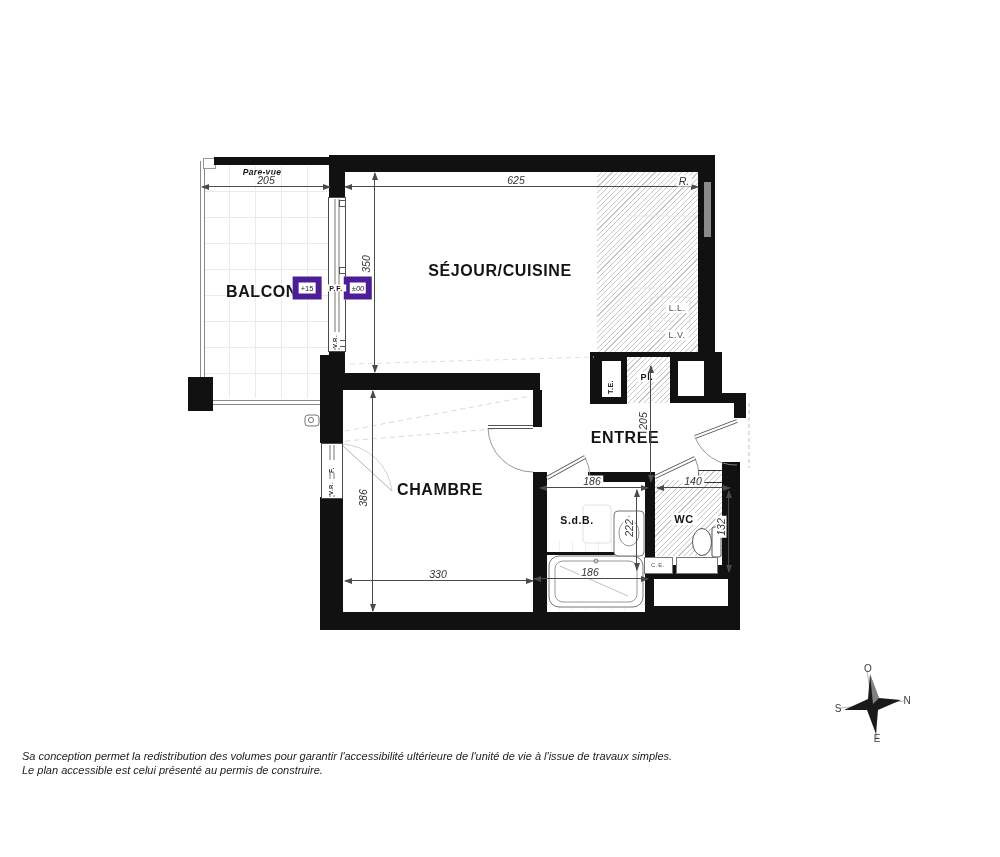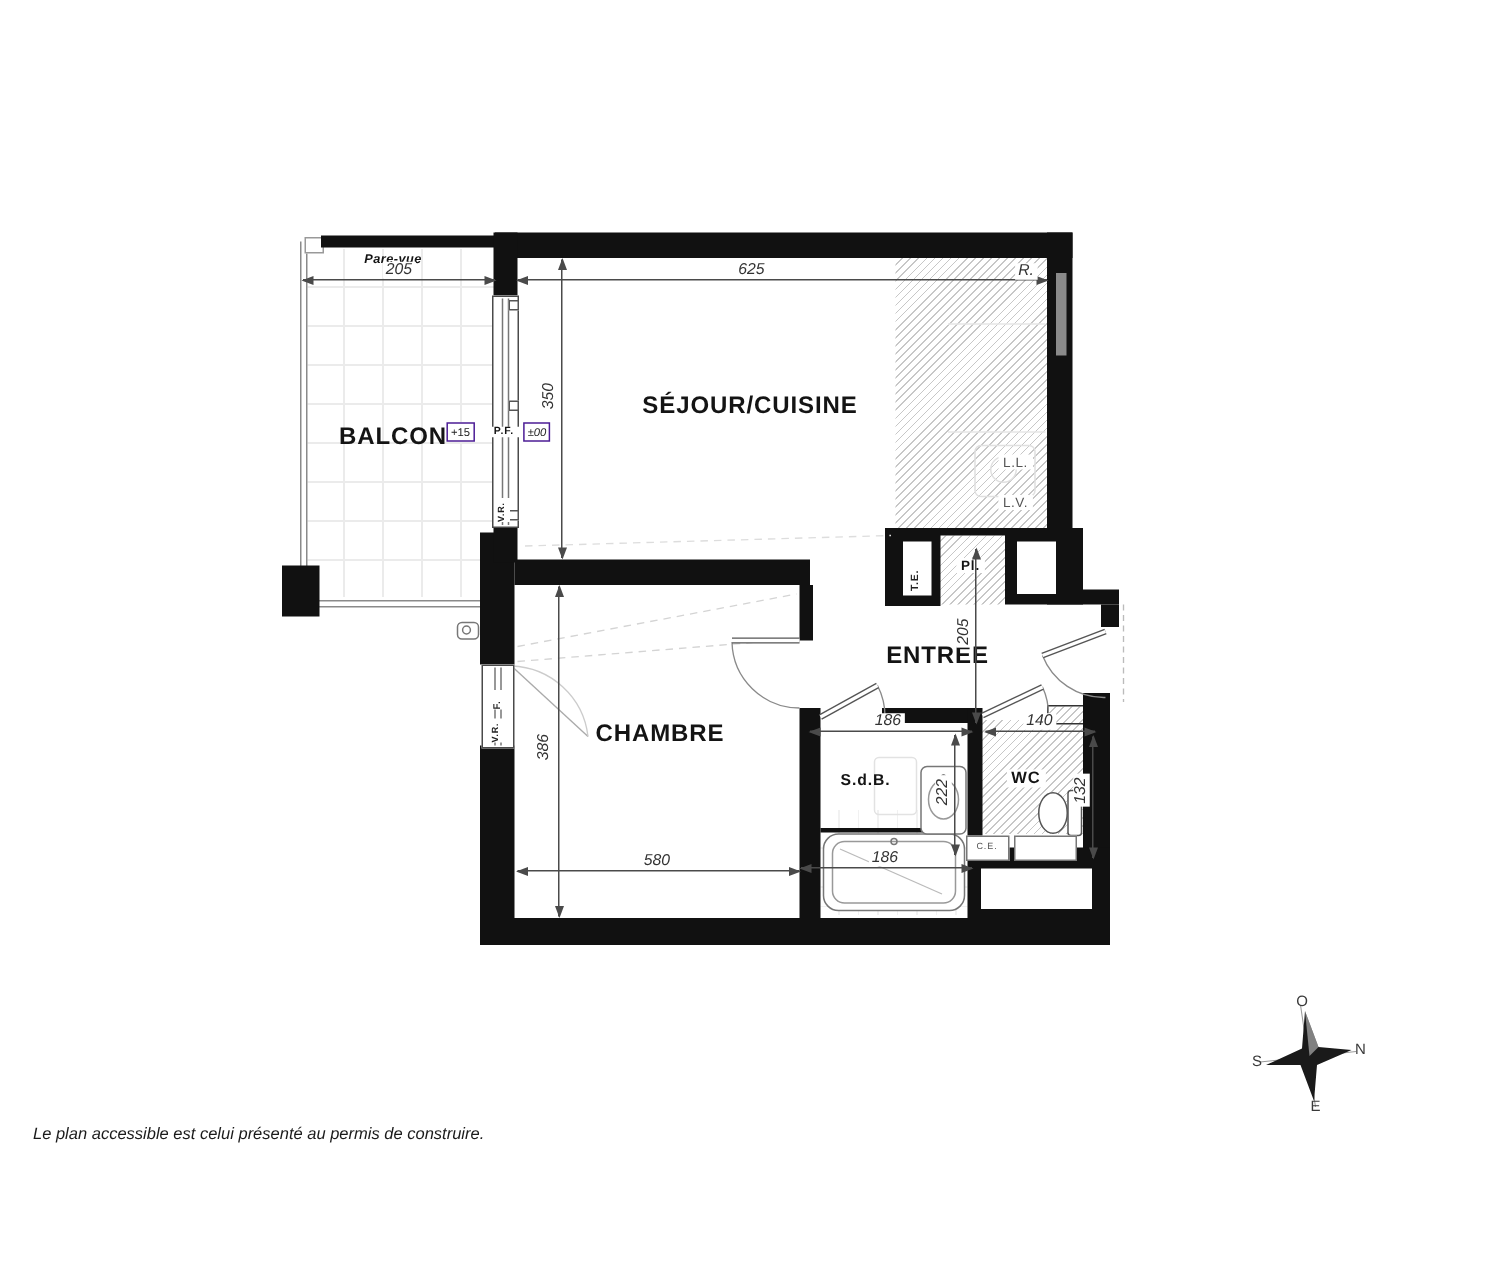--- a/index.html
+++ b/index.html
@@ -27,21 +27,21 @@
   .dim-h{position:absolute;height:0;border-top:1px solid #4a4a4a;}
   .dim-v{position:absolute;width:0;border-left:1px solid #4a4a4a;}
   .dim-h i,.dim-v i{position:absolute;width:0;height:0;}
   .dim-h i.l{left:-1px;top:-3.5px;border-top:3px solid transparent;border-bottom:3px solid transparent;border-right:8px solid #4a4a4a;}
   .dim-h i.r{right:-1px;top:-3.5px;border-top:3px solid transparent;border-bottom:3px solid transparent;border-left:8px solid #4a4a4a;}
   .dim-v i.t{top:-1px;left:-3.5px;border-left:3px solid transparent;border-right:3px solid transparent;border-bottom:8px solid #4a4a4a;}
   .dim-v i.b{bottom:-1px;left:-3.5px;border-left:3px solid transparent;border-right:3px solid transparent;border-top:8px solid #4a4a4a;}
   .dim-label{position:absolute;transform:translate(-50%,-50%);font-style:italic;font-size:10.5px;
              color:#333;background:#fff;padding:0 2px;line-height:11px;white-space:nowrap;}
   .dim-label.rot{transform:translate(-50%,-50%) rotate(-90deg);}
-  .badge{position:absolute;transform:translate(-50%,-50%);border:1px solid #4c1d95;background:#fff;
+  .badge{position:absolute;transform:translate(-50%,-50%);border:6px solid #4c1d95;background:#fff;
          font-size:7.5px;line-height:9px;padding:1px 2px;color:#222;white-space:nowrap;}
   .win{position:absolute;background:#fff;border:1px solid #4a4a4a;}
   .win-line-v{position:absolute;left:50%;top:1px;bottom:1px;width:3px;transform:translateX(-50%);
               border-left:1px solid #777;border-right:1px solid #777;}
   .handle{position:absolute;width:5px;height:5px;border:1px solid #555;background:#fff;}
   .overlay{position:absolute;left:0;top:0;pointer-events:none;}
   .footer{position:absolute;left:22px;top:750px;font-style:italic;font-size:11px;line-height:13.5px;color:#1b1b1b;}
   .compass-letter{position:absolute;transform:translate(-50%,-50%);font-size:10px;color:#3a3a3a;}
 </style>
 </head>
@@ -171,40 +171,40 @@
   <div class="dim-h" style="left:202px;top:186px;width:128px;">
       <i class="l"></i>
       <i class="r"></i>
     </div>
   <div class="dim-label" style="left:266px;top:180px;">205</div>
 
   <div class="dim-h" style="left:345px;top:186px;width:353px;">
       <i class="l"></i>
       <i class="r"></i>
     </div>
-  <div class="dim-label" style="left:501px;top:180px;">625</div>
+  <div class="dim-label" style="left:516px;top:180px;">625</div>
   <div class="dim-label" style="left:684px;top:181px;">R.</div>
 
   <div class="dim-v" style="left:374px;top:173px;height:199px;">
       <i class="t"></i>
       <i class="b"></i>
     </div>
   <div class="dim-label rot" style="left:366px;top:264px;">350</div>
 
   <div class="dim-v" style="left:372px;top:391px;height:220px;">
       <i class="t"></i>
       <i class="b"></i>
     </div>
   <div class="dim-label rot" style="left:363px;top:498px;">386</div>
 
   <div class="dim-h" style="left:345px;top:580px;width:188px;">
       <i class="l"></i>
       <i class="r"></i>
     </div>
-  <div class="dim-label" style="left:438px;top:574px;">580</div>
+  <div class="dim-label" style="left:438px;top:574px;">330</div>
 
   <div class="dim-v" style="left:650px;top:366px;height:116px;">
       <i class="t"></i>
       <i class="b"></i>
     </div>
   <div class="dim-label rot" style="left:643px;top:421px;">205</div>
 
   <div class="dim-h" style="left:540px;top:487px;width:108px;">
       <i class="l"></i>
       <i class="r"></i>
@@ -242,16 +242,17 @@
       <polygon points="45,19 54,43 76,45 53,55 51,79 42,55 19,55 43,44" fill="#1a1a1a"></polygon>
       <polygon points="45,19 54,43 48,49" fill="#ffffff" opacity="0.45"></polygon>
     </svg>
     <span class="compass-letter" style="left:43px;top:13px;">O</span>
     <span class="compass-letter" style="left:82px;top:45px;">N</span>
     <span class="compass-letter" style="left:13px;top:53px;">S</span>
     <span class="compass-letter" style="left:52px;top:83px;">E</span>
   </div>
 
   <div class="footer">
+    <div>Sa conception permet la redistribution des volumes pour garantir l'accessibilité ultérieure de l'unité de vie à l'issue de travaux simples.</div>
     <div>Le plan accessible est celui présenté au permis de construire.</div>
   </div>
 
 </div>
 
 </body></html>

